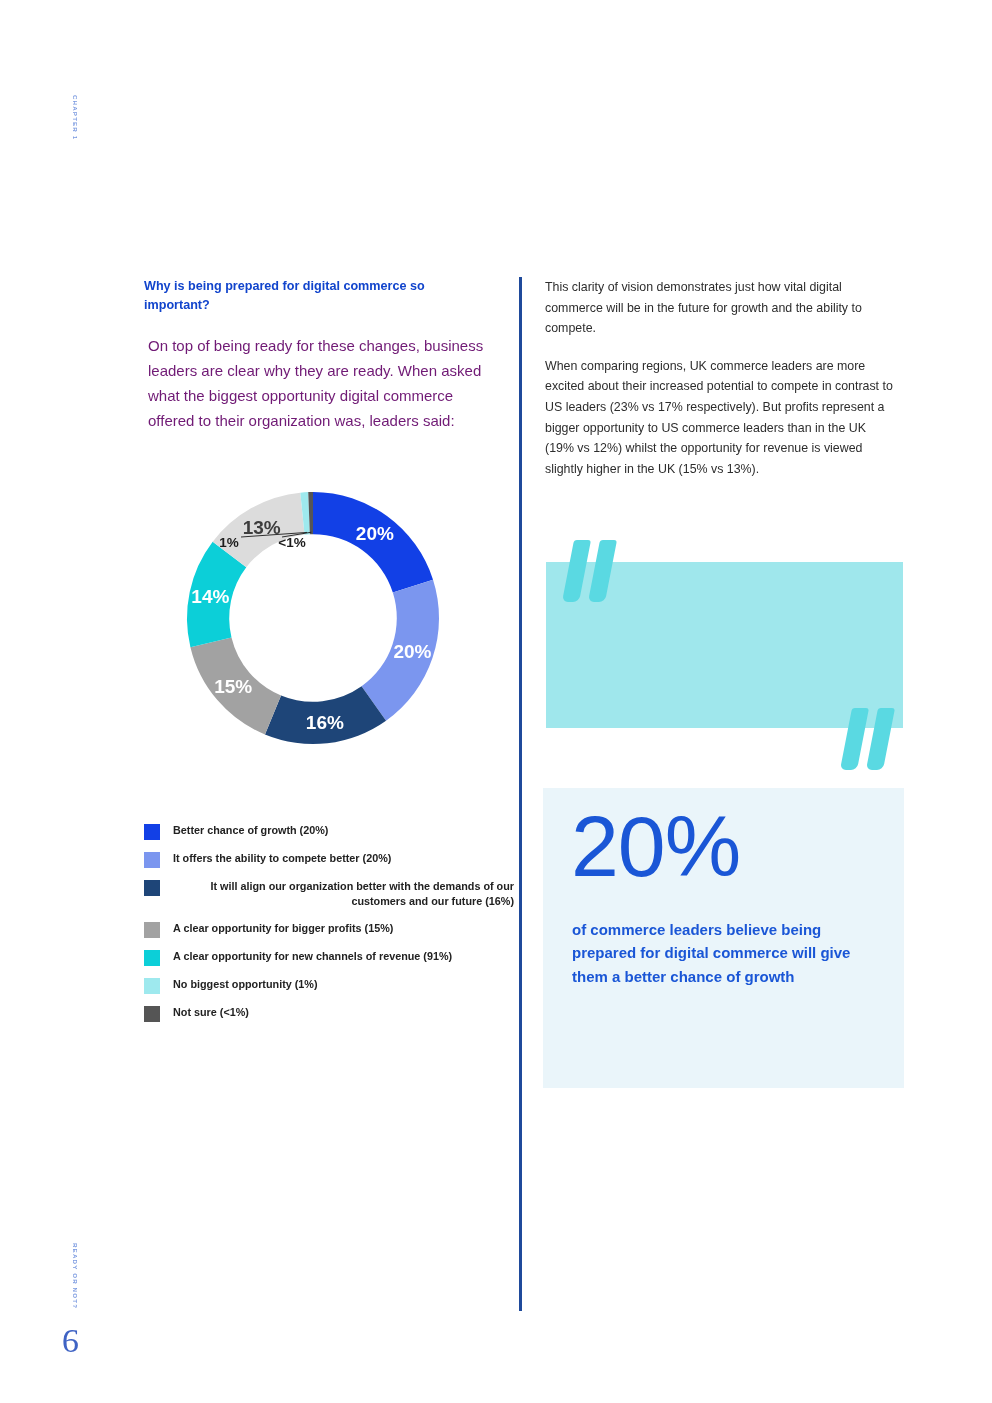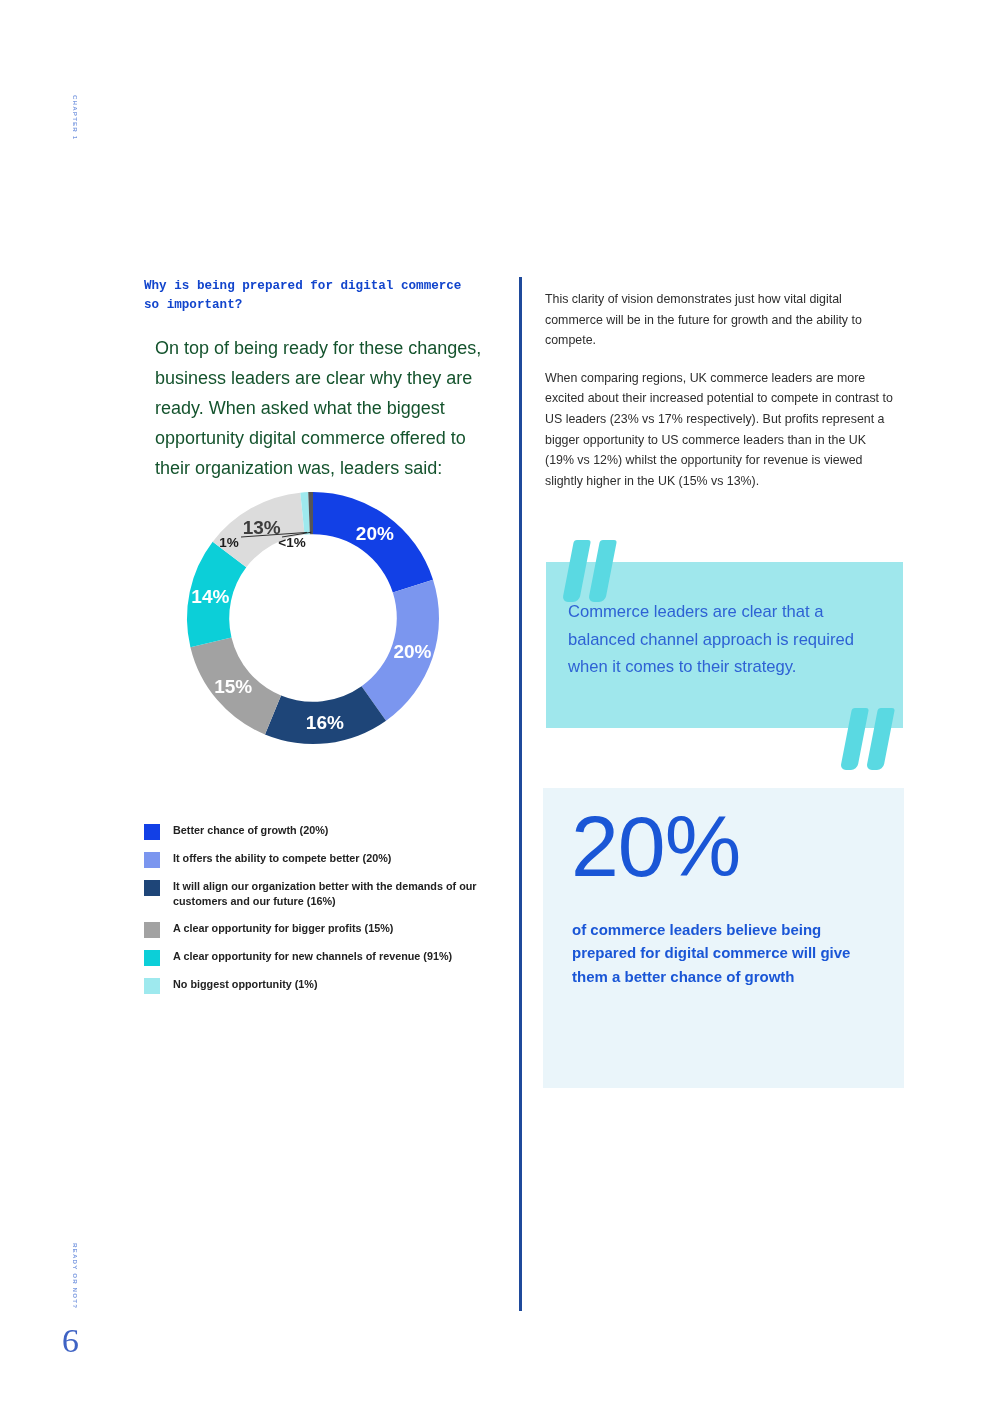--- a/index.html
+++ b/index.html
@@ -50,27 +50,26 @@
     left:144px; top:277px;
     width:360px;
   }
   #section-heading {
     color:#1144cc;
     font-size:12.6px;
     font-weight:bold;
     line-height:1.48;
     margin:0 0 20px 0;
     max-width:330px;
-    font-family:Liberation Mono, monospace;
   }
   #intro-paragraph {
-    color:#14532d;
-    font-size:18px;
+    color:#701a75;
+    font-size:15px;
     line-height:1.66;
-    margin:11px;
+    margin:4px;
     max-width:344px;
   }
 
   
   #donut-chart-wrap {
     position:absolute;
     left:144px; top:443px;
     width:350px; height:355px;
   }
   #donut-svg { display:block; }
@@ -92,20 +91,21 @@
   
   #legend {
     position:absolute;
     left:144px; top:823px;
     width:370px;
   }
   .legend-row {
     display:flex;
     align-items:flex-start;
     margin-bottom:11px;
+    text-align:right;
   }
   .legend-swatch {
     width:16px; height:16px;
     flex:0 0 16px;
     margin-right:13px;
     margin-top:1px;
   }
   .legend-text {
     color:#222222;
     font-size:10.8px;
@@ -116,21 +116,21 @@
   
   #right-column {
     position:absolute;
     left:545px; top:277px;
     width:360px;
   }
   .body-paragraph {
     color:#2d2d2d;
     font-size:12.4px;
     line-height:1.66;
-    margin:12px 0 17px 0;
+    margin:0 0 17px 0;
     max-width:352px;
   }
 
   
   #quote-block {
     position:absolute;
     left:546px; top:562px;
     width:357px; height:166px;
   }
   #quote-bg {
@@ -254,34 +254,37 @@
       <span class="legend-text">A clear opportunity for bigger profits (15%)</span>
     </div>
     <div class="legend-row">
       <span class="legend-swatch" style="background: rgb(12, 207, 216);"></span>
       <span class="legend-text">A clear opportunity for new channels of revenue (91%)</span>
     </div>
     <div class="legend-row">
       <span class="legend-swatch" style="background: rgb(158, 233, 238);"></span>
       <span class="legend-text">No biggest opportunity (1%)</span>
     </div>
+    <div class="legend-row">
+      <span class="legend-swatch" style="background: rgb(85, 85, 85);"></span>
+      <span class="legend-text">Not sure (&lt;1%)</span>
+    </div>
   </div>
 
 <div id="right-column">
   <p class="body-paragraph">This clarity of vision demonstrates just how vital digital commerce will be in the future for growth and the ability to compete.</p>
   <p class="body-paragraph">When comparing regions, UK commerce leaders are more excited about their increased potential to compete in contrast to US leaders (23% vs 17% respectively). But profits represent a bigger opportunity to US commerce leaders than in the UK (19% vs 12%) whilst the opportunity for revenue is viewed slightly higher in the UK (15% vs 13%).</p>
 </div>
 
 <div id="quote-block">
   <div id="quote-bg"></div>
   <div id="quote-open" class="quote-mark">
     <span class="qm-bar b1"></span>
       <span class="qm-bar b2"></span>
   </div>
-  <div id="quote-text">Commerce leaders are clear that a balanced channel approach is required when it comes to their strategy.</div>
   <div id="quote-close" class="quote-mark">
     <span class="qm-bar b1"></span>
       <span class="qm-bar b2"></span>
   </div>
 </div>
 
 <div id="stat-block">
   <div id="stat-number">20%</div>
   <div id="stat-caption">of commerce leaders believe being prepared for digital commerce will give them a better chance of growth</div>
 </div>

